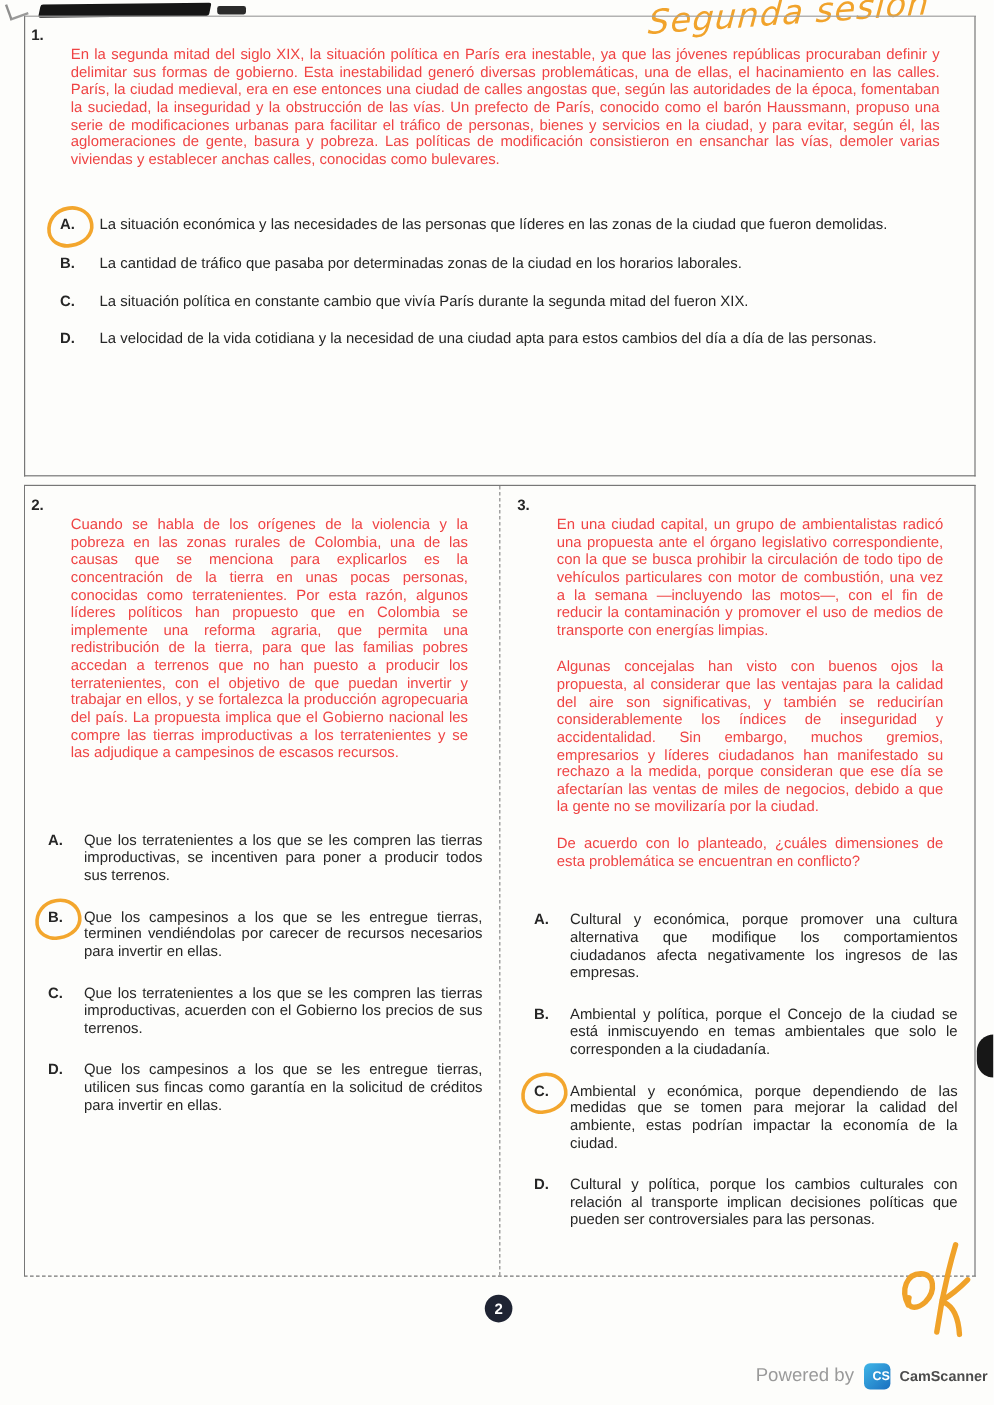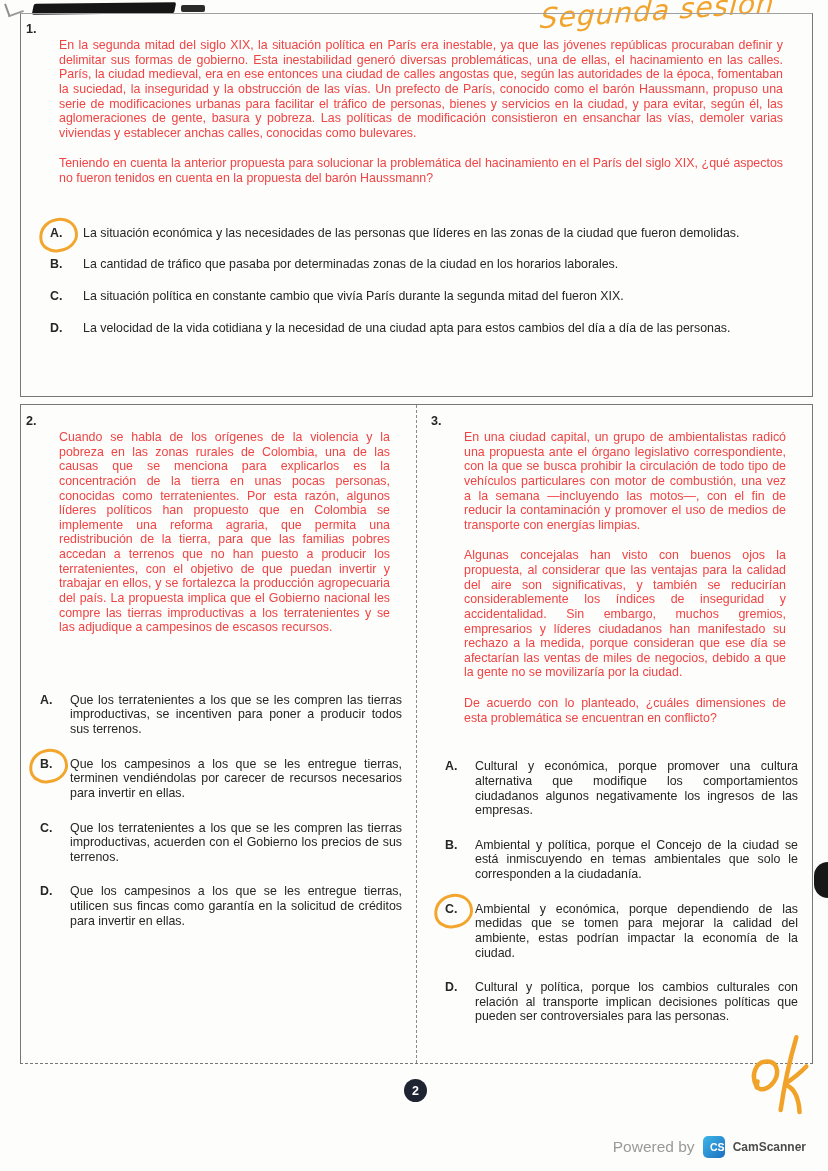--- a/index.html
+++ b/index.html
@@ -85,21 +85,21 @@
     border-radius: 50%; background: #1f2433; color: #ffffff;
     display: flex; align-items: center; justify-content: center;
     font-size: 12.5px; font-weight: bold;
   }
 
   
   .orange-mark { position: absolute; left: 742px; top: 1028px;
     transform: rotate(6deg); }
 
   
-  .footer { position: absolute; top: 1136px; right: 22px;
+  .footer { position: absolute; top: 1136px; right: 5px;
     display: flex; align-items: center; gap: 8px; }
   .powered-by { font-size: 15.5px; color: #9a9a9a; }
   .cs-badge { width: 22px; height: 22px; border-radius: 5px;
     background: linear-gradient(135deg, #3fb6e8, #1a6fbf);
     color: #fff; font-size: 10.5px; font-weight: bold;
     display: flex; align-items: center; justify-content: flex-end; }
   .brand { font-size: 12px; color: #4c4c4c; font-weight: bold; }
 </style>
 </head>
 <body>
@@ -109,21 +109,20 @@
   <div class="smudge-c"></div>
   <div class="smudge-a"></div>
   <div class="smudge-b"></div>
   <div class="handwritten-note">Segunda sesión</div>
 
   <section class="q1-box">
     <div class="q-head">
       <span class="q-num">1.</span>
       <div class="q-body">
         <p class="q-para">En la segunda mitad del siglo XIX, la situación política en París era inestable, ya que las jóvenes repúblicas procuraban definir y delimitar sus formas de gobierno. Esta inestabilidad generó diversas problemáticas, una de ellas, el hacinamiento en las calles. París, la ciudad medieval, era en ese entonces una ciudad de calles angostas que, según las autoridades de la época, fomentaban la suciedad, la inseguridad y la obstrucción de las vías. Un prefecto de París, conocido como el barón Haussmann, propuso una serie de modificaciones urbanas para facilitar el tráfico de personas, bienes y servicios en la ciudad, y para evitar, según él, las aglomeraciones de gente, basura y pobreza. Las políticas de modificación consistieron en ensanchar las vías, demoler varias viviendas y establecer anchas calles, conocidas como bulevares.</p>
-        <p class="q-para q-prompt">Teniendo en cuenta la anterior propuesta para solucionar la problemática del hacinamiento en el París del siglo XIX, ¿qué aspectos no fueron tenidos en cuenta en la propuesta del barón Haussmann?</p>
       </div>
     </div>
     <div class="options">
       <div class="opt">
         <span class="opt-letter circled">A.</span>
         <p class="opt-text">La situación económica y las necesidades de las personas que líderes en las zonas de la ciudad que fueron demolidas.</p>
       </div>
       <div class="opt">
         <span class="opt-letter">B.</span>
         <p class="opt-text">La cantidad de tráfico que pasaba por determinadas zonas de la ciudad en los horarios laborales.</p>
@@ -175,21 +174,21 @@
         <span class="q-num">3.</span>
         <div class="q-body">
           <p class="q-para">En una ciudad capital, un grupo de ambientalistas radicó una propuesta ante el órgano legislativo correspondiente, con la que se busca prohibir la circulación de todo tipo de vehículos particulares con motor de combustión, una vez a la semana —incluyendo las motos—, con el fin de reducir la contaminación y promover el uso de medios de transporte con energías limpias.</p>
           <p class="q-para">Algunas concejalas han visto con buenos ojos la propuesta, al considerar que las ventajas para la calidad del aire son significativas, y también se reducirían considerablemente los índices de inseguridad y accidentalidad. Sin embargo, muchos gremios, empresarios y líderes ciudadanos han manifestado su rechazo a la medida, porque consideran que ese día se afectarían las ventas de miles de negocios, debido a que la gente no se movilizaría por la ciudad.</p>
           <p class="q-para q-prompt">De acuerdo con lo planteado, ¿cuáles dimensiones de esta problemática se encuentran en conflicto?</p>
         </div>
       </div>
       <div class="options">
         <div class="opt">
           <span class="opt-letter">A.</span>
-          <p class="opt-text">Cultural y económica, porque promover una cultura alternativa que modifique los comportamientos ciudadanos algunos negativamente los ingresos de las empresas.</p>
+          <p class="opt-text">Cultural y económica, porque promover una cultura alternativa que modifique los comportamientos ciudadanos afecta negativamente los ingresos de las empresas.</p>
         </div>
         <div class="opt">
           <span class="opt-letter">B.</span>
           <p class="opt-text">Ambiental y política, porque el Concejo de la ciudad se está inmiscuyendo en temas ambientales que solo le corresponden a la ciudadanía.</p>
         </div>
         <div class="opt">
           <span class="opt-letter circled">C.</span>
           <p class="opt-text">Ambiental y económica, porque dependiendo de las medidas que se tomen para mejorar la calidad del ambiente, estas podrían impactar la economía de la ciudad.</p>
         </div>
         <div class="opt">

